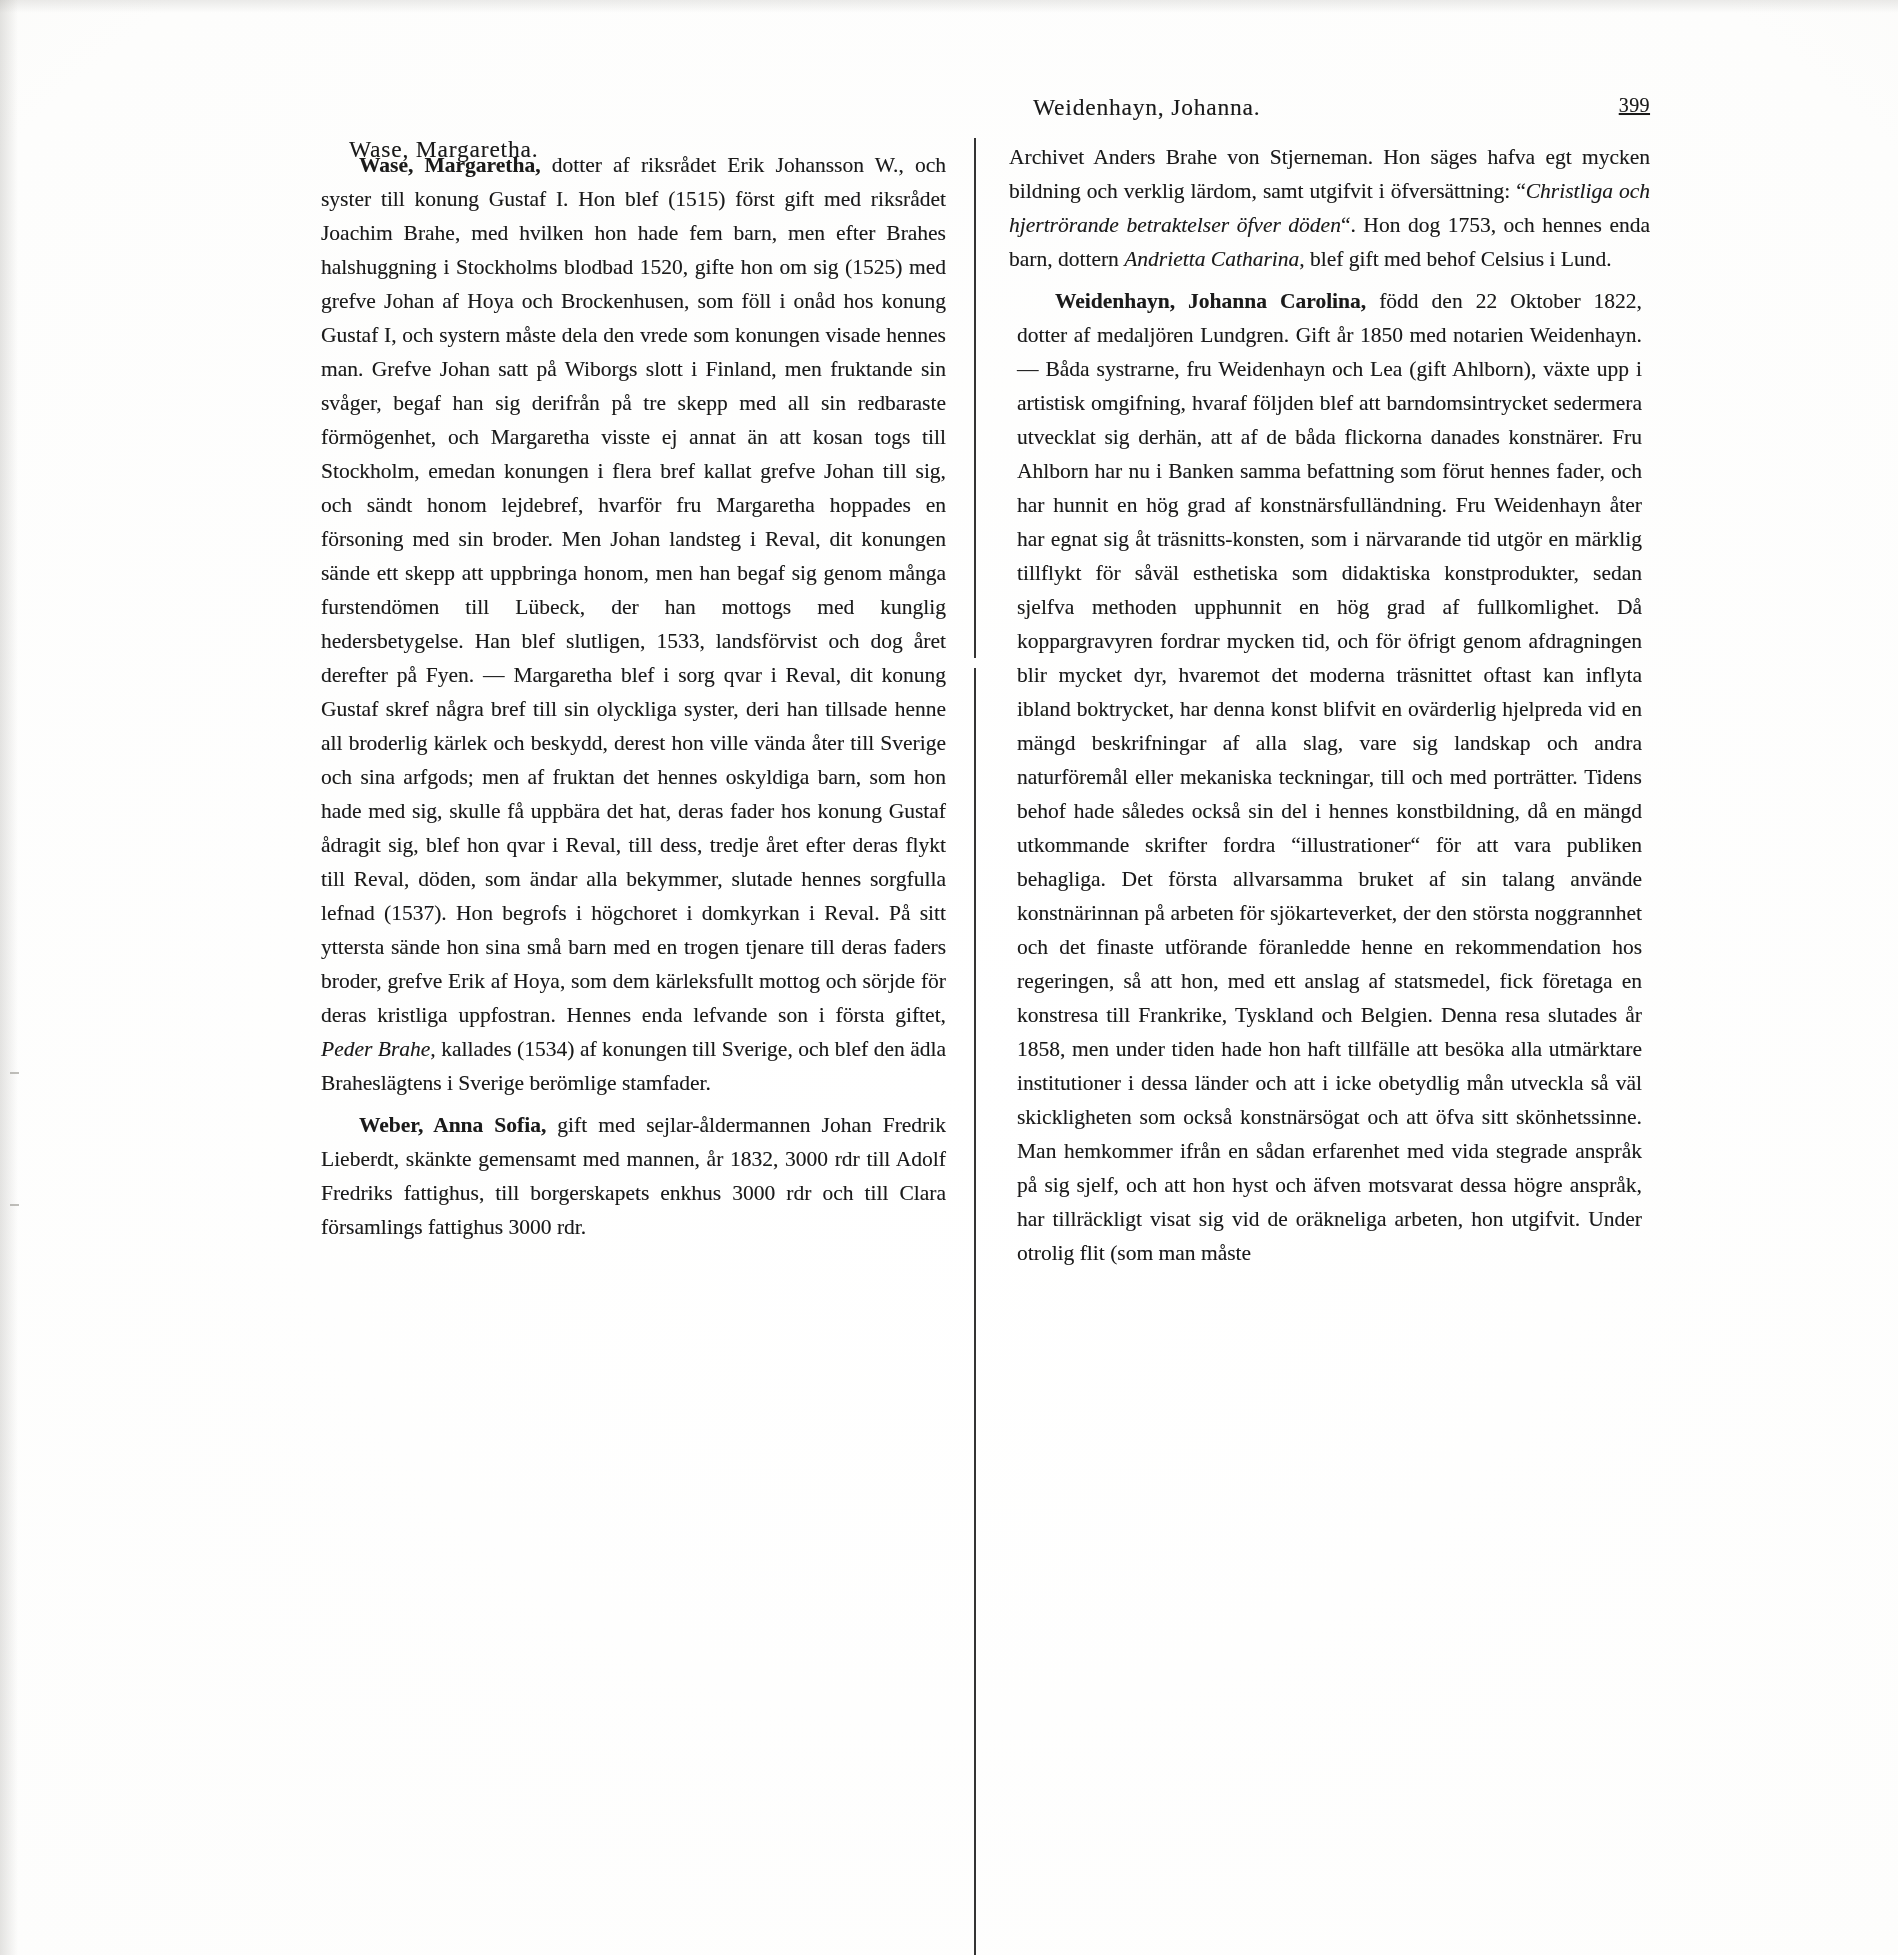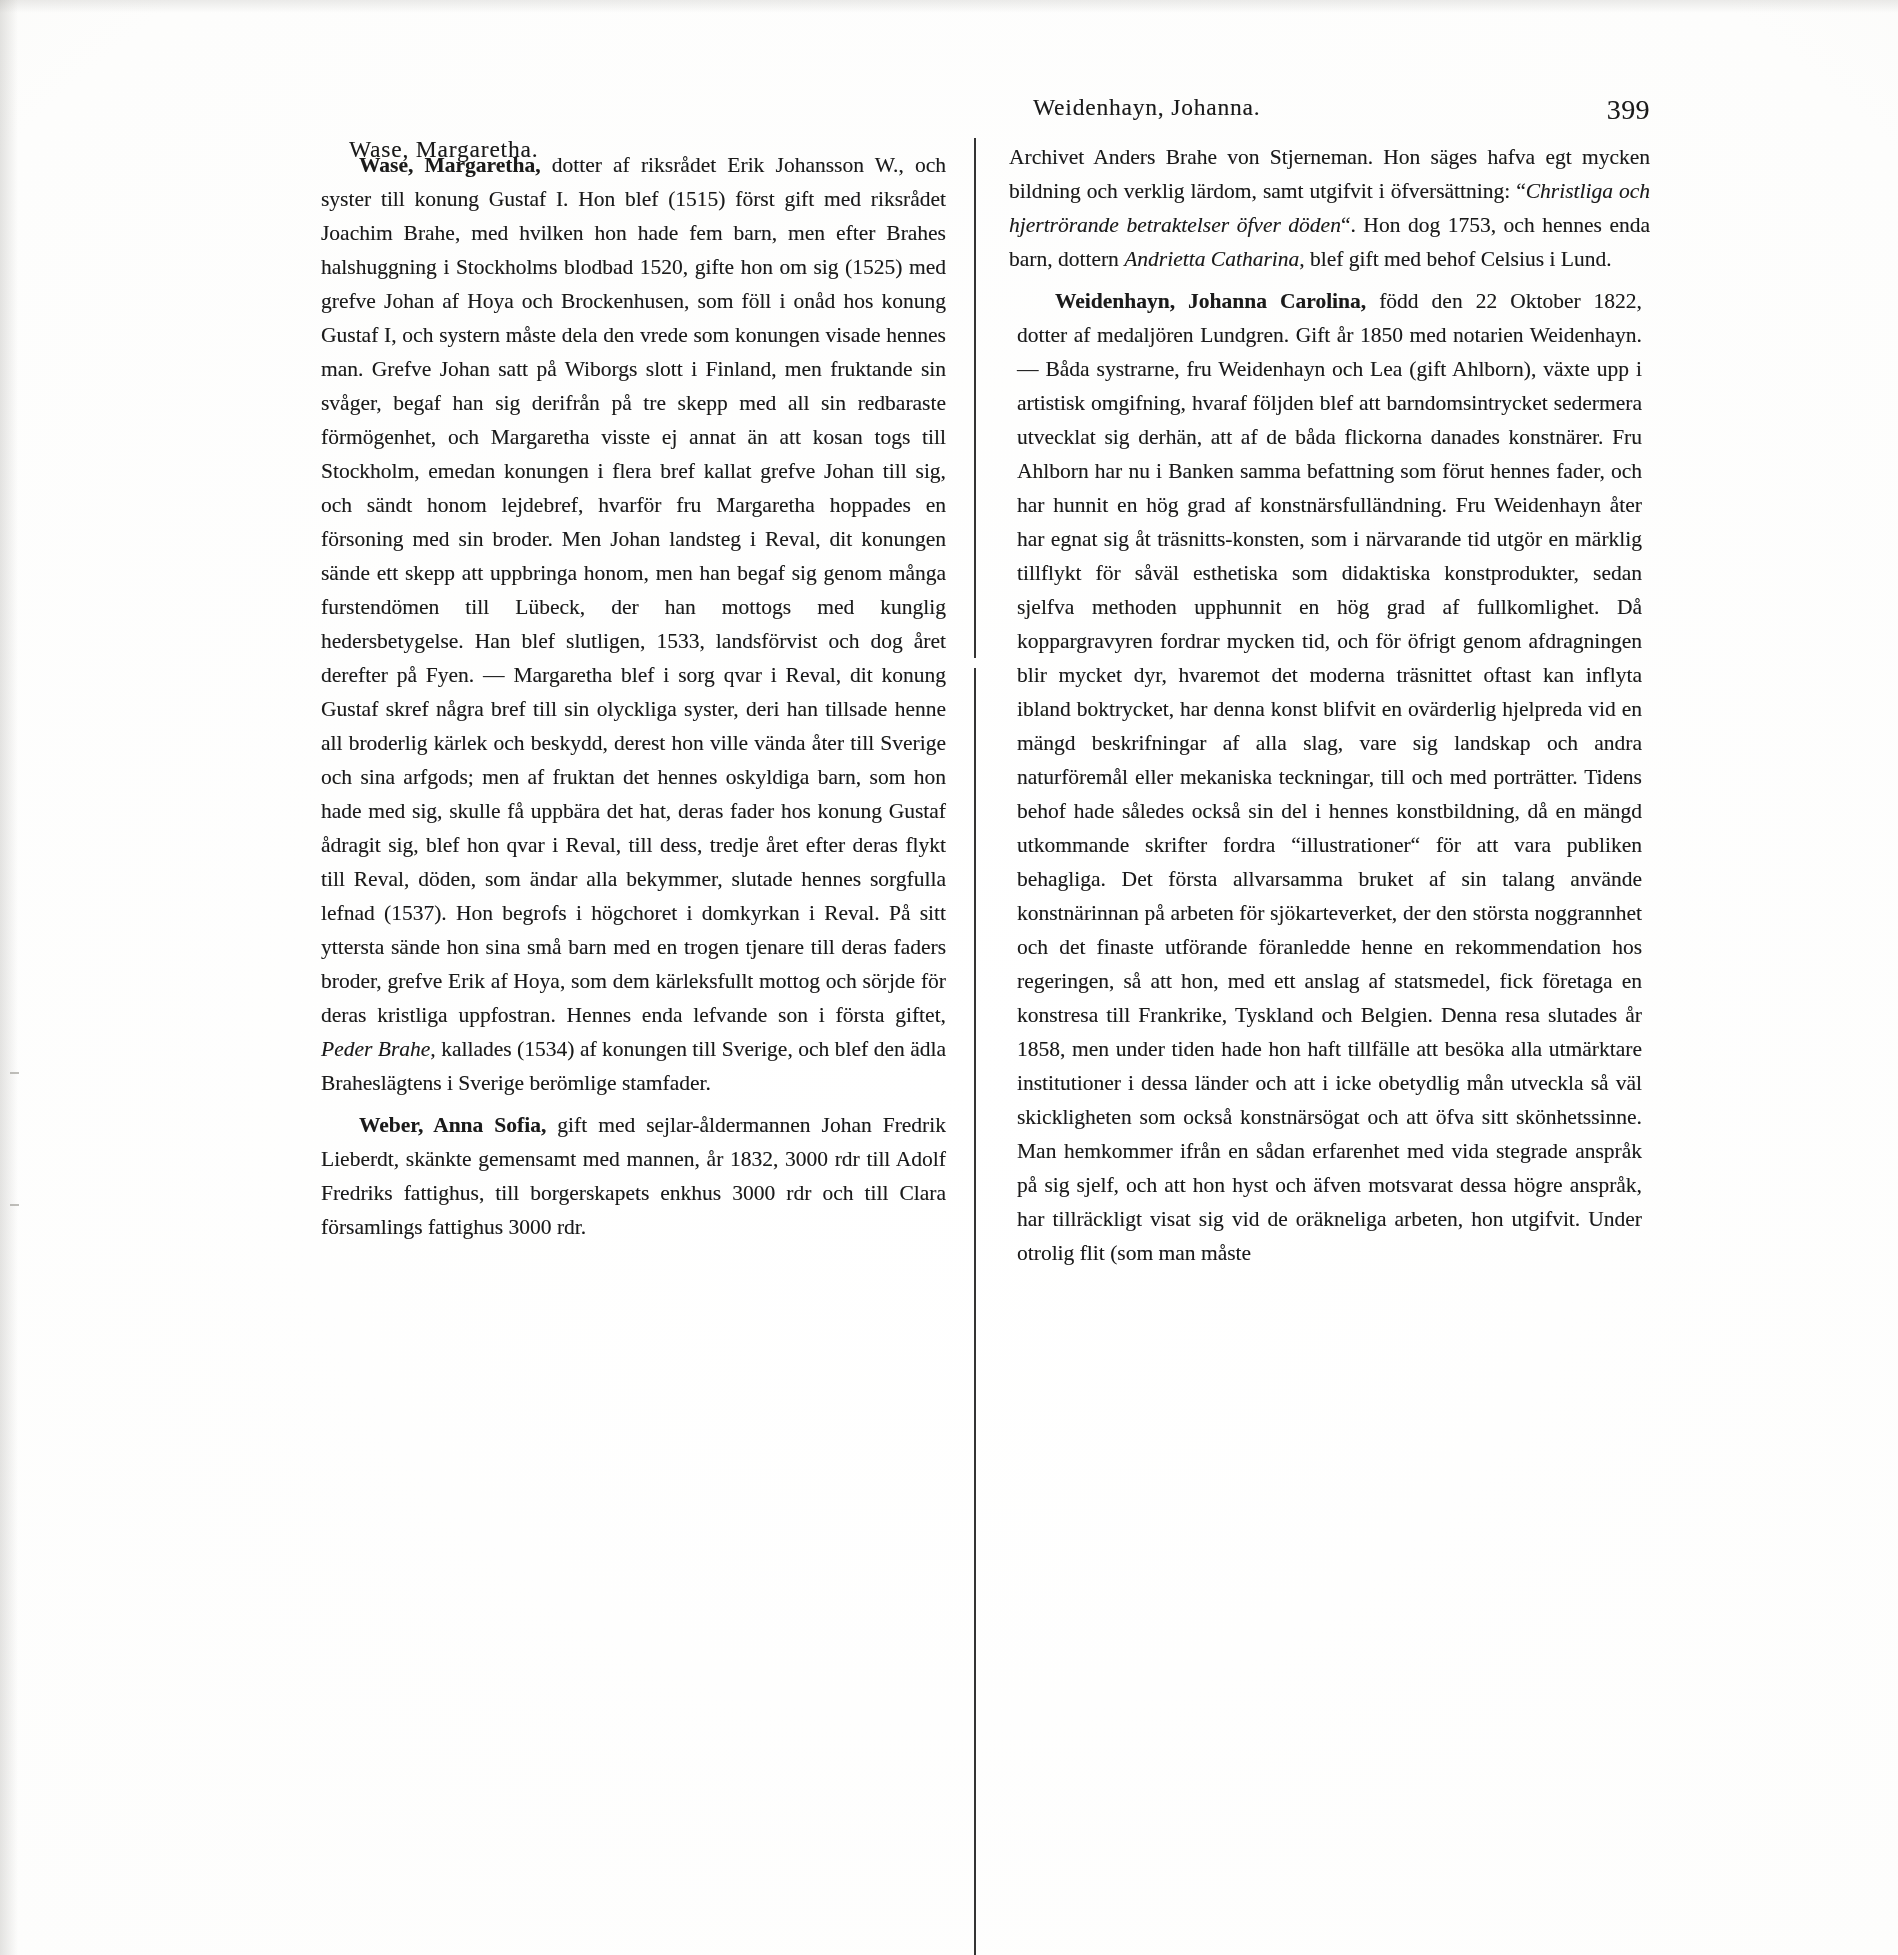--- a/index.html
+++ b/index.html
@@ -75,22 +75,23 @@
   .rh-right {
     position: absolute;
     left: 720px;
     top: 0;
     white-space: nowrap;
   }
   .rh-folio {
     position: absolute;
     right: 0;
     top: 0;
-    font-size: 28px;
+    font-size: 20px;
     letter-spacing: 0.4px;
+    text-decoration: underline;
   }
 
   
   .columns {
     position: relative;
     display: flex;
     width: 1337px;
   }
   .col {
     width: 641px;

